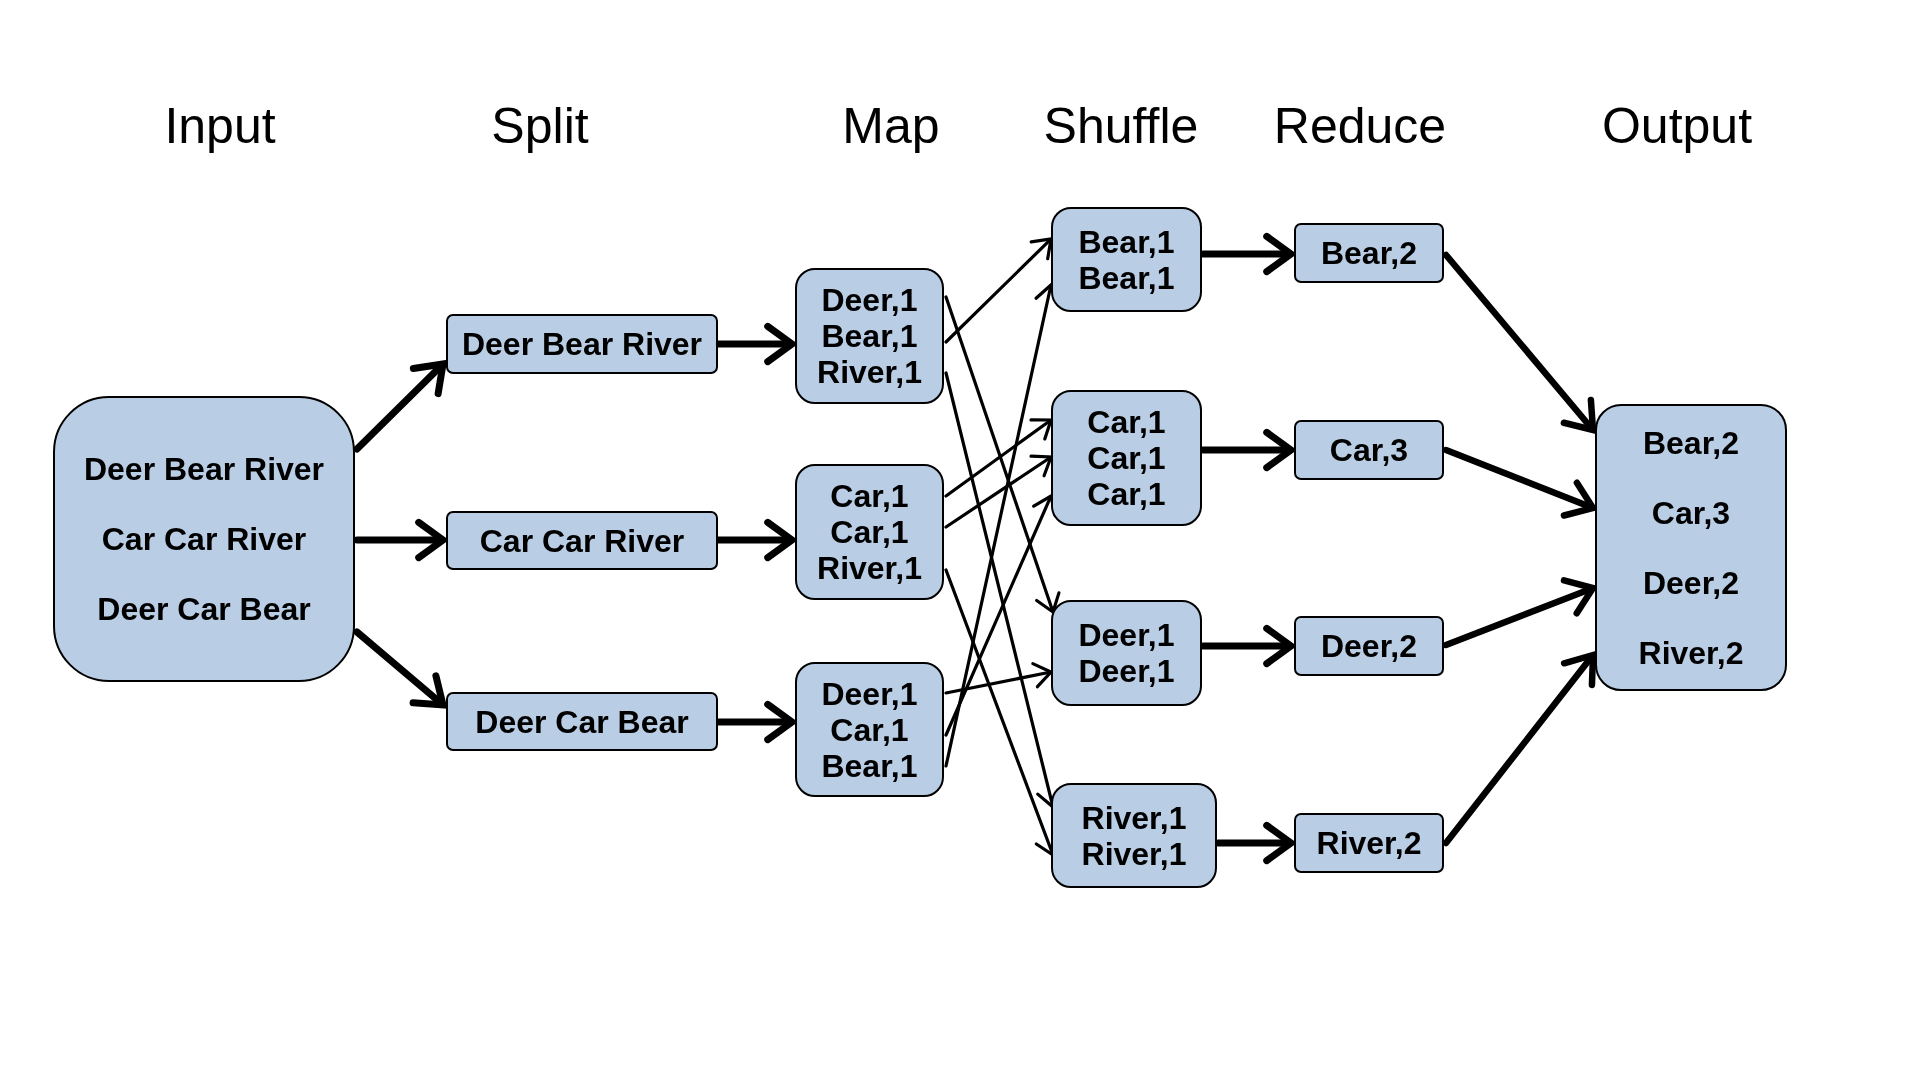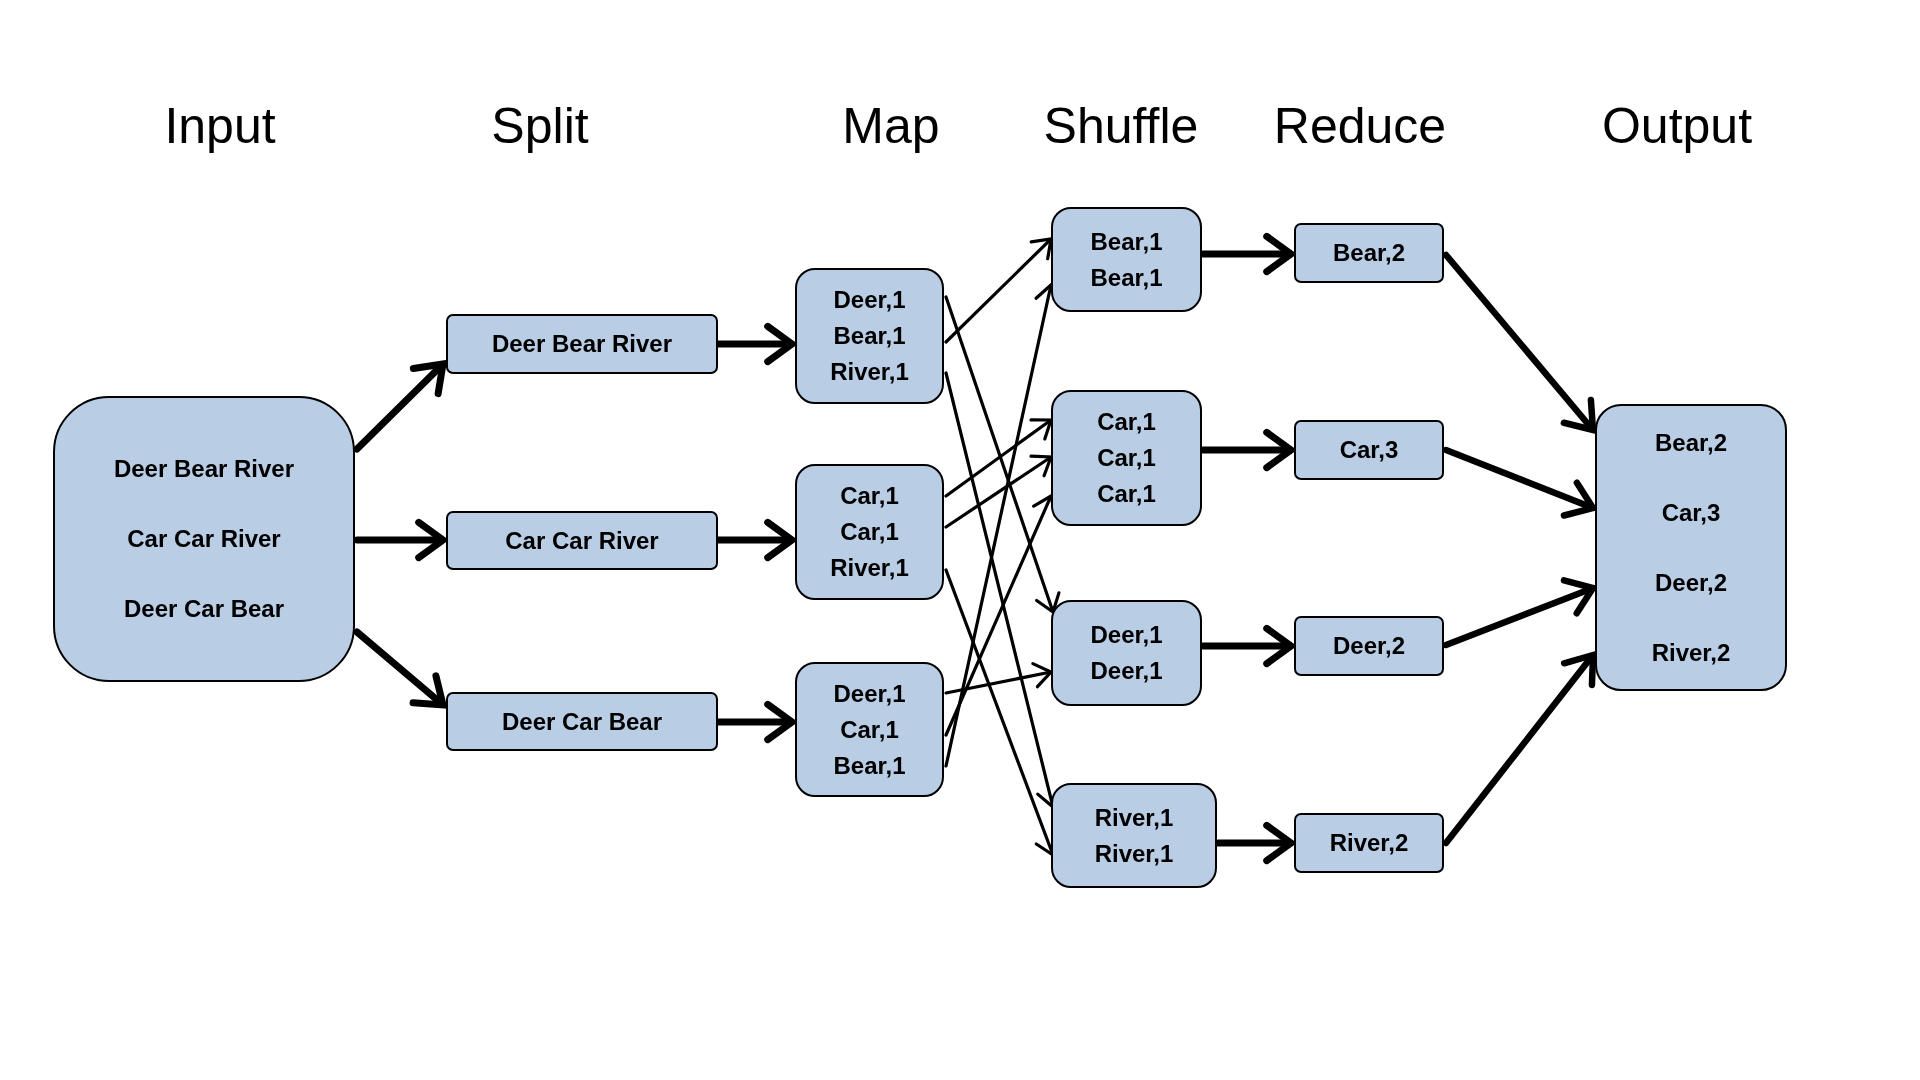--- a/index.html
+++ b/index.html
@@ -4,21 +4,21 @@
 <style>
   html, body { margin: 0; padding: 0; background: #ffffff; }
   body { width: 1920px; height: 1080px; position: relative; overflow: hidden;
          font-family: "Liberation Sans", sans-serif; color: #000; }
   .stage-header { position: absolute; top: 98px; height: 56px; line-height: 56px;
                   font-size: 50px; font-weight: normal; text-align: center; width: 260px;
                   transform: translateX(-50%); white-space: nowrap; }
   .box { position: absolute; box-sizing: border-box; background: #B9CDE5;
          border: 2px solid #000; display: flex; flex-direction: column;
          align-items: center; justify-content: center; font-weight: bold;
-         font-size: 24px; line-height: 36px; text-align: center; }
+         font-size: 32px; line-height: 36px; text-align: center; }
   .box.big { border-radius: 56px; }
   .box.mid { border-radius: 20px; }
   .box.small { border-radius: 7px; }
   .box .line { white-space: nowrap; }
   .box.input .line, .box.output .line { margin: 17px 0; }
   svg#arrows { position: absolute; left: 0; top: 0; width: 1920px; height: 1080px; pointer-events: none; }
 </style>
 </head>
 <body>
 

